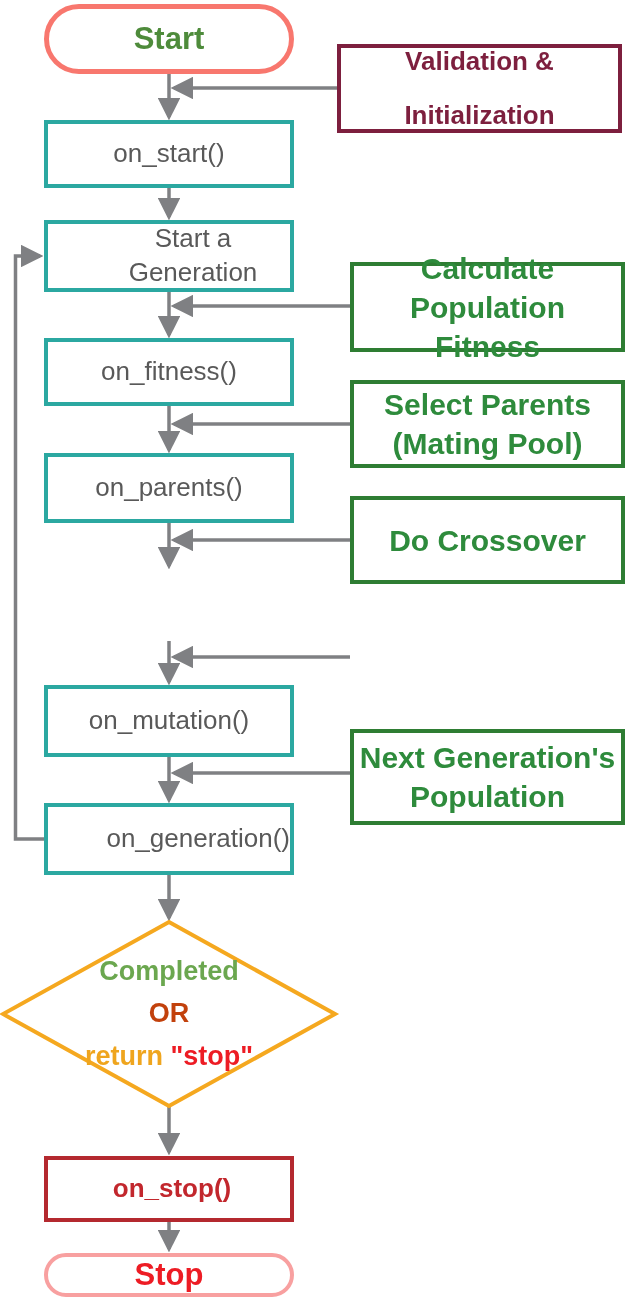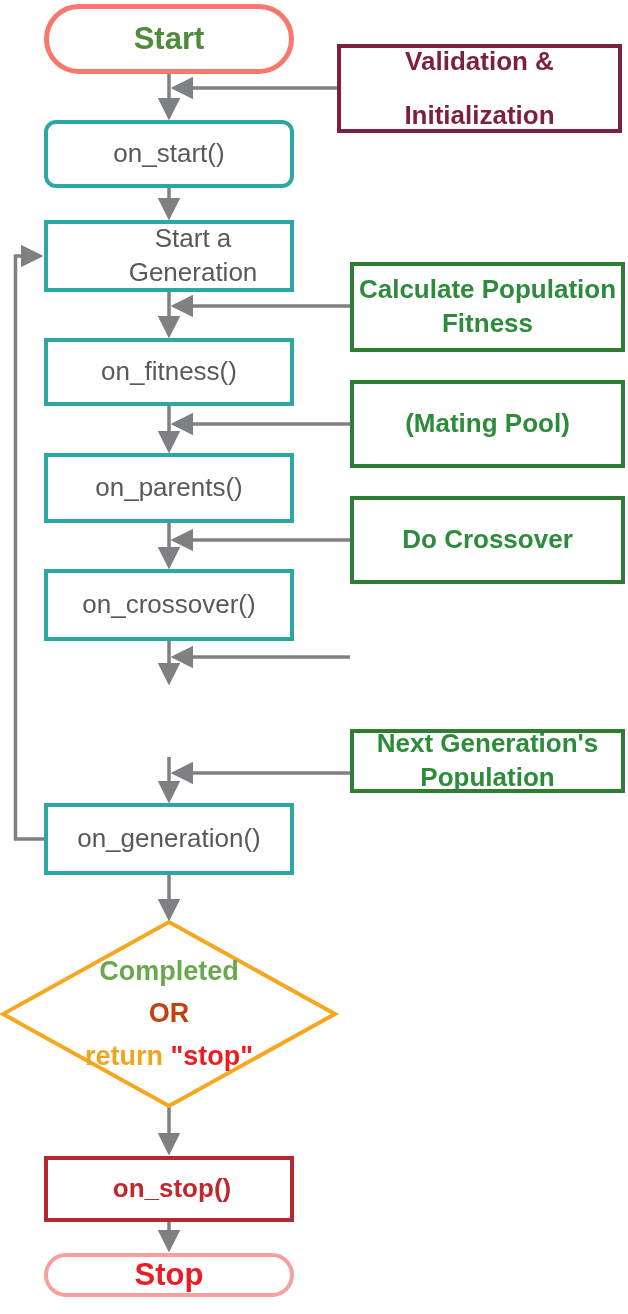--- a/index.html
+++ b/index.html
@@ -33,47 +33,47 @@
   }
   
   .box-maroon{
     left:337px;top:44px;width:285px;height:89px;
     border:4px solid #7d1f3e;
     color:#7d1f3e;font-size:26px;font-weight:bold;gap:20px;
   }
   .box-green{
     left:350px;width:275px;
     border:4px solid #2e7d33;
-    color:#2e8b3c;font-size:26px;font-weight:bold;justify-content:center;
+    color:#2e8b3c;font-size:30px;font-weight:bold;justify-content:center;
   }
   
   .box-teal{
     left:44px;width:250px;
     border:4px solid #2ba8a1;
     color:#595959;font-size:26px;font-weight:500;
   }
   .box-redstop{
     left:44px;top:1156px;width:250px;height:66px;
     border:4px solid #b4292f;
     color:#c2272d;font-size:26px;font-weight:bold;padding-left:6px;
   }
   
-  #n-on-start{top:120px;height:68px;border-radius:12px;}
+  #n-on-start{top:120px;height:68px;}
   #n-start-gen{top:220px;height:72px;padding-left:48px;}
   #n-on-fitness{top:338px;height:68px;}
   #n-on-parents{top:453px;height:70px;}
   #n-on-crossover{top:569px;height:72px;}
   #n-on-mutation{top:685px;height:72px;}
-  #n-on-generation{top:803px;height:72px;}
+  #n-on-generation{top:803px;height:72px;align-items:flex-end;}
   
   #n-calc-fitness{top:262px;height:90px;}
   #n-select-parents{top:380px;height:88px;}
   #n-do-crossover{top:496px;height:88px;}
   #n-do-mutation{top:612px;height:88px;}
-  #n-next-gen{top:729px;height:64px;}
+  #n-next-gen{top:729px;height:96px;}
   
   #n-decision-text{
     left:39px;top:958px;width:260px;height:112px;
     background:transparent;border:none;
     font-size:27px;font-weight:bold;
     z-index:12;
   }
   #n-decision-text .l-completed{color:#6ba74f;display:block;}
   #n-decision-text .l-or{color:#c2410c;display:block;margin-top:7px;}
   #n-decision-text .l-return{color:#efa51e;margin-top:7px;}
@@ -137,32 +137,33 @@
   </div>
   <div class="node box-teal" id="n-start-gen">
     <span>Start a Generation</span>
   </div>
   <div class="node box-teal" id="n-on-parents">
     <span>on_parents()</span>
   </div>
   <div class="node box-teal" id="n-on-fitness">
     <span>on_fitness()</span>
   </div>
-  <div class="node box-teal" id="n-on-crossover">
-    <span>on_crossover()</span>
+  <div class="node box-teal" id="n-on-mutation">
+    <span>on_mutation()</span>
   </div>
   <div class="node box-teal" id="n-on-generation">
     <span>on_generation()</span>
   </div>
 
   <div class="node box-green" id="n-calc-fitness">
     <span>Calculate Population</span>
     <span>Fitness</span>
   </div>
   <div class="node box-green" id="n-select-parents">
+    <span>Select Parents</span>
     <span>(Mating Pool)</span>
   </div>
   <div class="node box-green" id="n-do-crossover">
     <span>Do Crossover</span>
   </div>
   <div class="node box-green" id="n-next-gen">
     <span>Next Generation's</span>
     <span>Population</span>
   </div>
 

